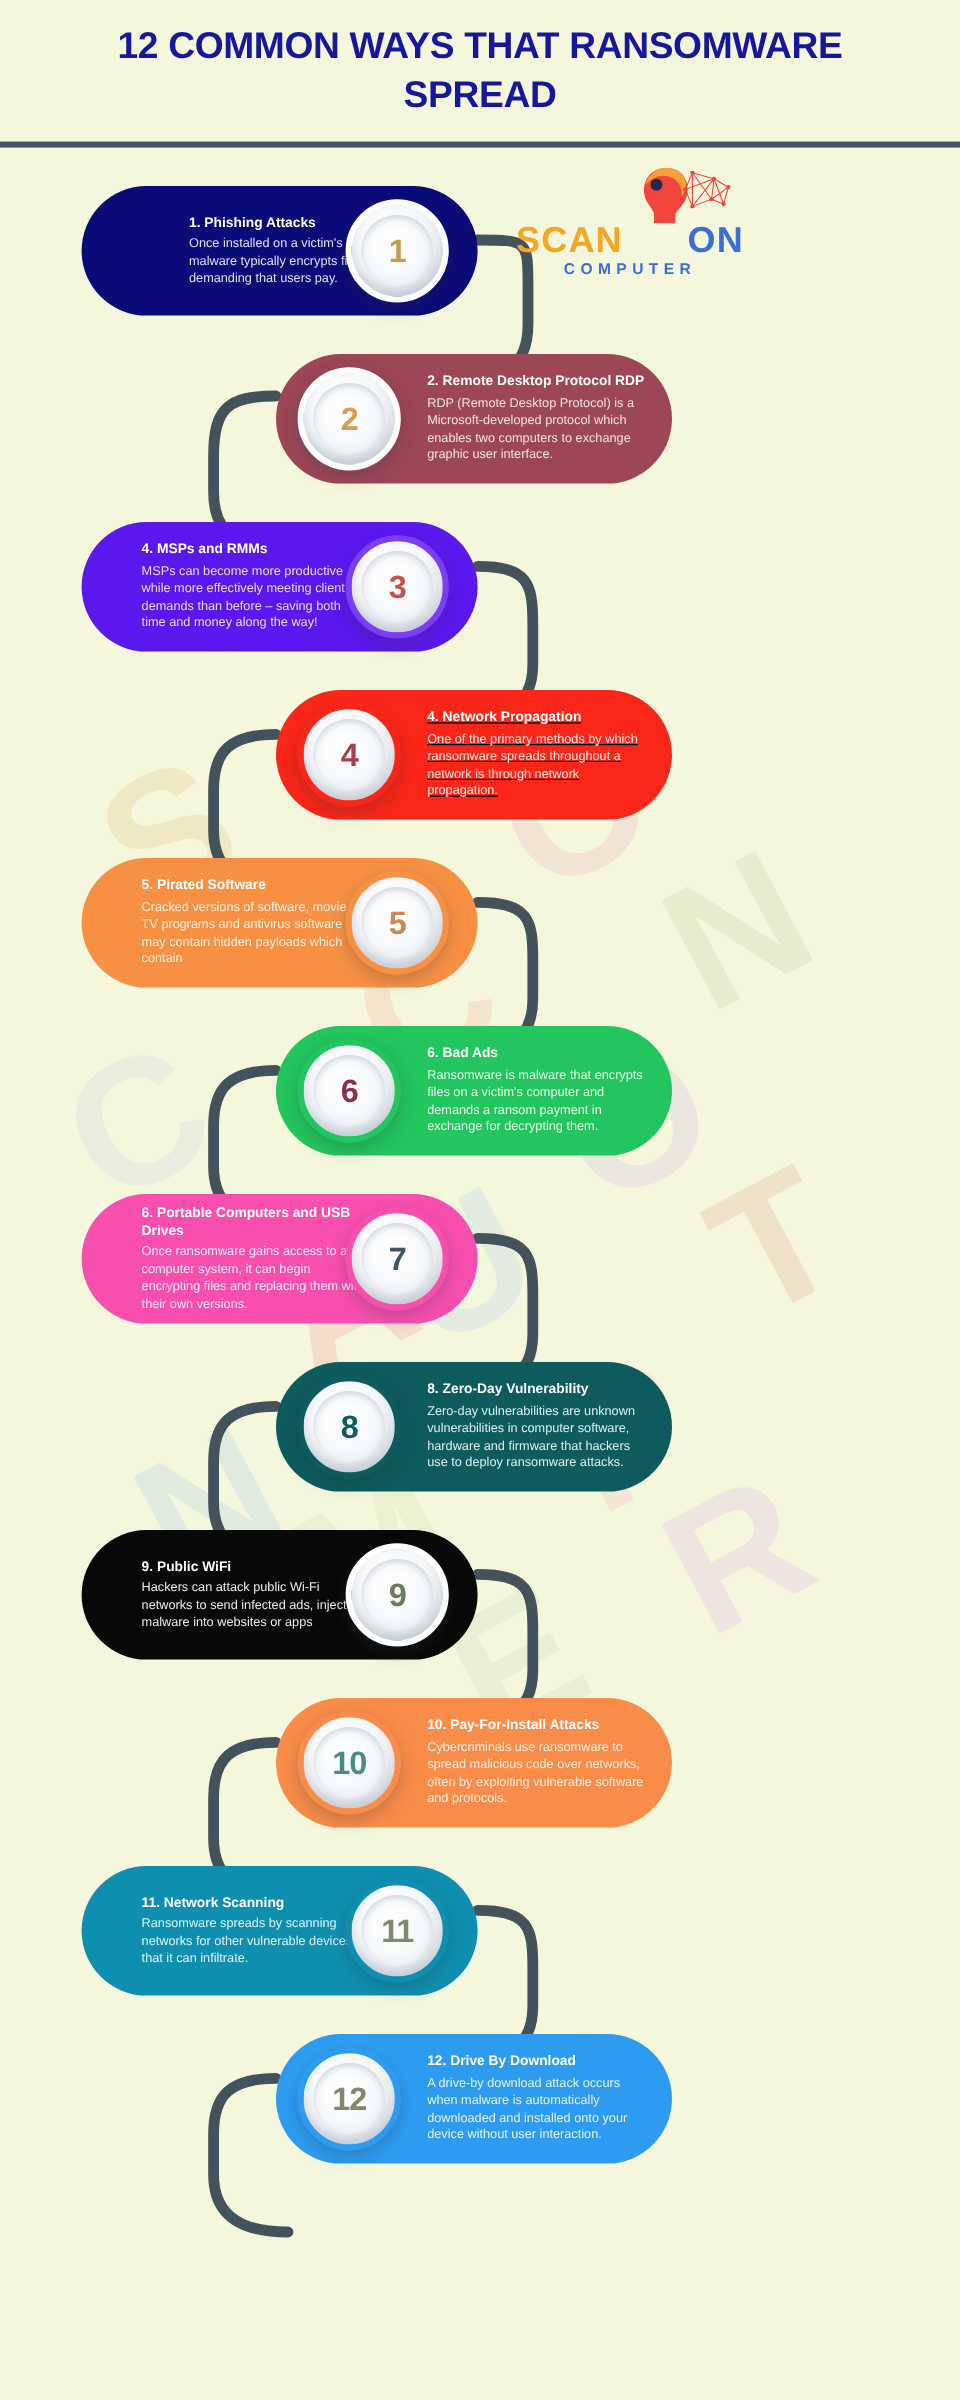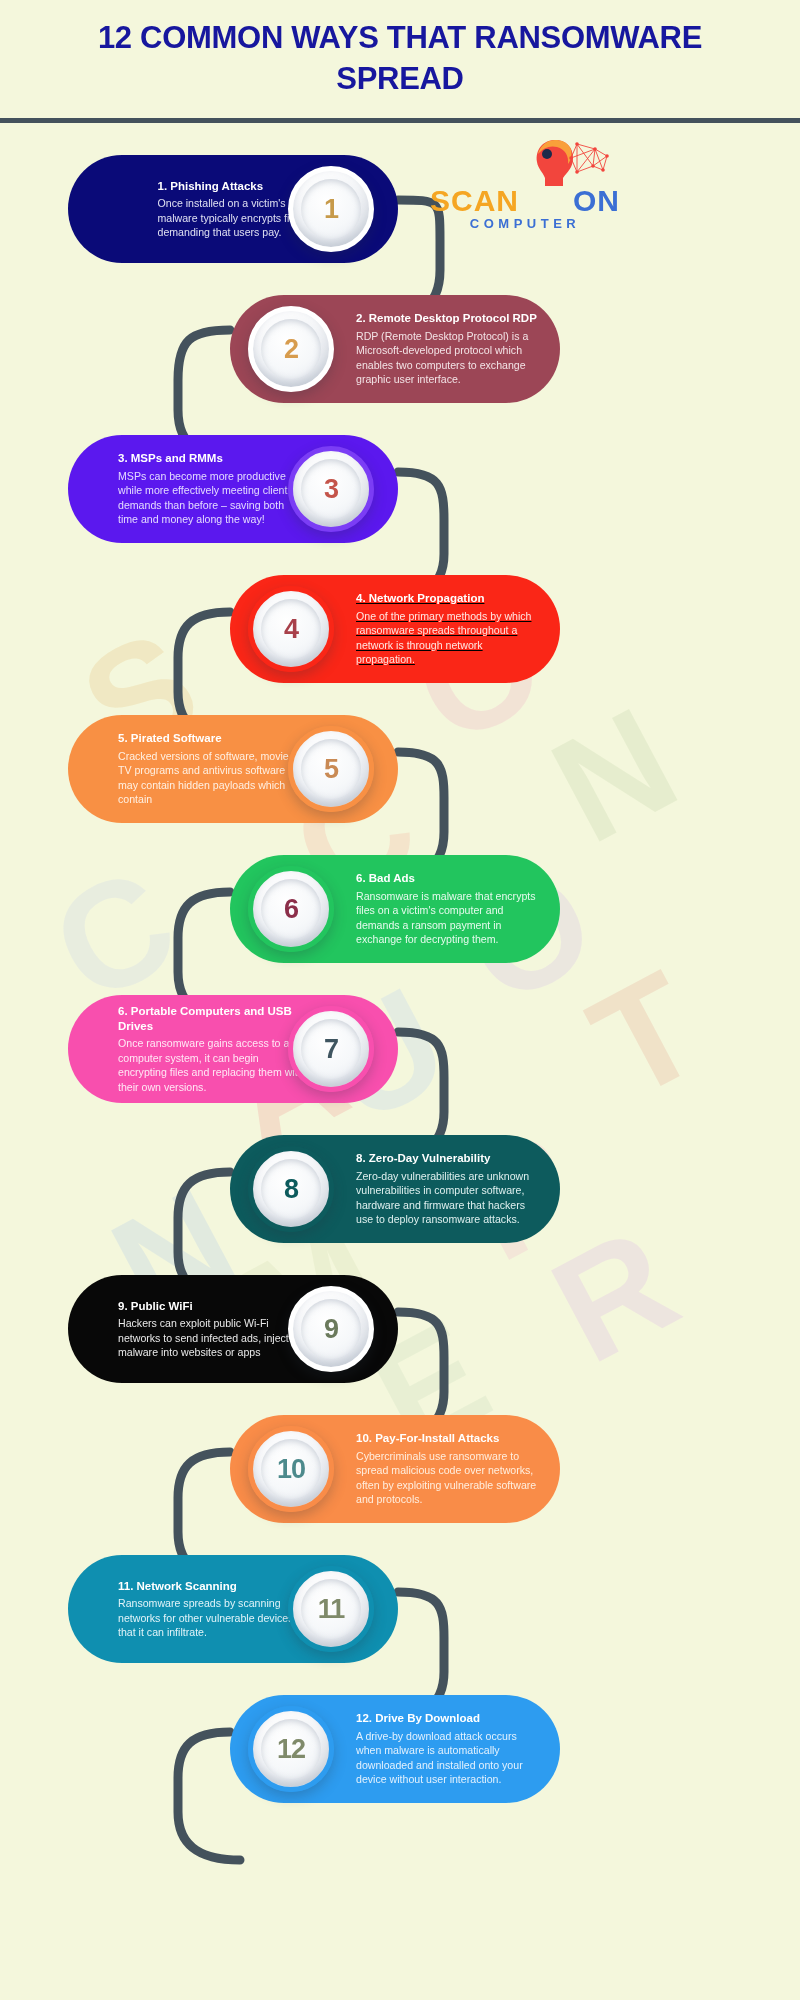--- a/index.html
+++ b/index.html
@@ -265,21 +265,21 @@
           <div class="card-body" style="color: rgb(243, 227, 230);">RDP (Remote Desktop Protocol) is a Microsoft-developed protocol which enables two computers to exchange graphic user interface.</div>
         </div>
       </div>
       <div class="badge" style="top: 306px; left: 248px; border: 5px solid rgb(255, 255, 255);">
         <div class="badge-inner">
           <span class="badge-num" style="color: rgb(215, 156, 78);">2</span>
         </div>
       </div>
       <div class="card left" style="top: 435px; background: rgb(91, 24, 238);">
         <div class="card-text">
-          <div class="card-title" style="color: rgb(255, 255, 255);">3. MSPs and RMMs</div>
+          <div class="card-title" style="color: rgb(255, 255, 255);">4. MSPs and RMMs</div>
           <div class="card-body" style="color: rgb(228, 218, 255);">MSPs can become more productive while more effectively meeting client demands than before – saving both time and money along the way!</div>
         </div>
       </div>
       <div class="badge" style="top: 446px; left: 288px; border: 5px solid rgb(123, 61, 245);">
         <div class="badge-inner">
           <span class="badge-num" style="color: rgb(196, 84, 74);">3</span>
         </div>
       </div>
       <div class="card right" style="top: 575px; background: rgb(250, 38, 23); text-decoration: underline;">
         <div class="card-text">
@@ -332,21 +332,21 @@
         </div>
       </div>
       <div class="badge" style="top: 1146px; left: 248px; border: 5px solid rgb(13, 91, 93);">
         <div class="badge-inner">
           <span class="badge-num" style="color: rgb(13, 91, 93);">8</span>
         </div>
       </div>
       <div class="card left" style="top: 1275px; background: rgb(8, 8, 8);">
         <div class="card-text">
           <div class="card-title" style="color: rgb(255, 255, 255);">9. Public WiFi</div>
-          <div class="card-body" style="color: rgb(233, 233, 233);">Hackers can exploit public Wi-Fi networks to send infected ads, inject malware into websites or apps</div>
+          <div class="card-body" style="color: rgb(233, 233, 233);">Hackers can attack public Wi-Fi networks to send infected ads, inject malware into websites or apps</div>
         </div>
       </div>
       <div class="badge" style="top: 1286px; left: 288px; border: 5px solid rgb(255, 255, 255);">
         <div class="badge-inner">
           <span class="badge-num" style="color: rgb(107, 122, 92);">9</span>
         </div>
       </div>
       <div class="card right" style="top: 1415px; background: rgb(249, 140, 72);">
         <div class="card-text">
           <div class="card-title" style="color: rgb(255, 255, 255);">10. Pay-For-Install Attacks</div>

